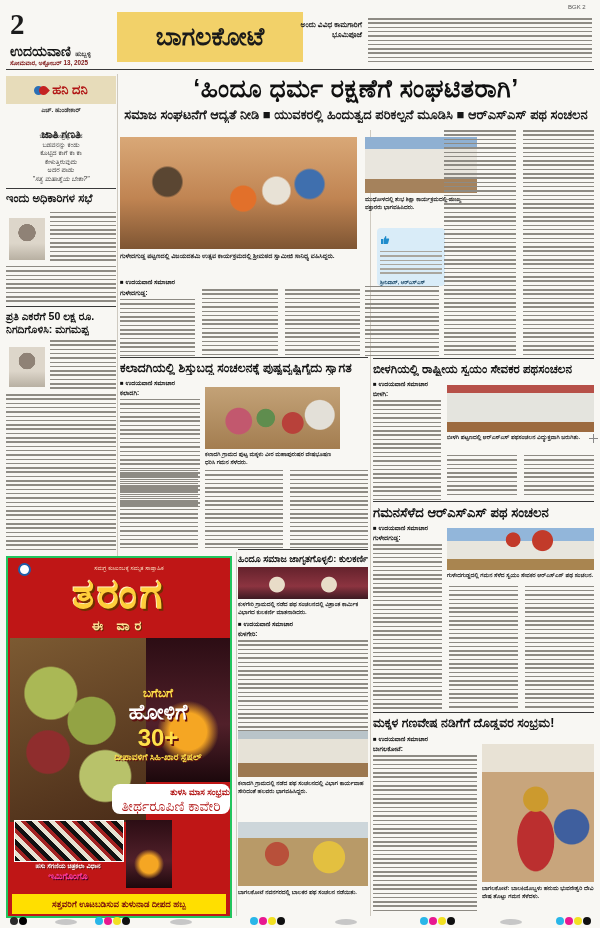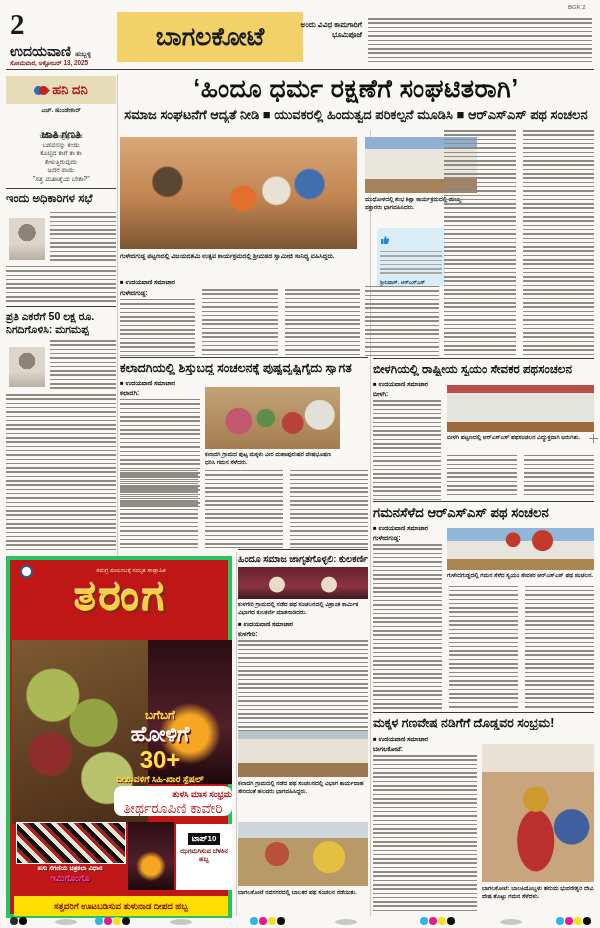--- a/index.html
+++ b/index.html
@@ -227,54 +227,51 @@
   <div class="abs nw headline-md" style="left:6px;top:192px;width:110px;font-size:11.4px;">ಇಂದು ಅಧಿಕಾರಿಗಳ ಸಭೆ</div>
   <div class="photo phPort" style="left:9px;top:218px;width:36px;height:42px;"></div>
   <div class="abs greek" style="left:50px;top:212px;width:66px;height:50px;"></div>
   <div class="abs greek" style="left:6px;top:266px;width:110px;height:36px;"></div>
   <div class="abs rule" style="left:6px;top:306px;width:110px;"></div>
   <div class="abs headline-md" style="left:6px;top:310px;width:110px;font-size:10.6px;line-height:1.2;">ಪ್ರತಿ ಎಕರೆಗೆ 50 ಲಕ್ಷ ರೂ. ನಿಗದಿಗೊಳಿಸಿ: ಮಗಮಪ್ಪ</div>
   <div class="photo phPort" style="left:9px;top:347px;width:36px;height:40px;"></div>
   <div class="abs greek" style="left:50px;top:340px;width:66px;height:50px;"></div>
   <div class="abs greek" style="left:6px;top:394px;width:110px;height:156px;"></div>
 
-  <div class="abs" style="left:6px;top:556px;width:226px;height:362px;background:#bf1616;border:4px solid #22c55e;box-sizing:border-box;">
+  <div class="abs" style="left:6px;top:556px;width:226px;height:362px;background:#bf1616;border:2px solid #22c55e;box-sizing:border-box;">
     <div class="abs" style="left:10px;top:5px;width:13px;height:13px;border-radius:50%;background:#fff;border:2px solid #1f5fa8;box-sizing:border-box;"></div>
     <div class="abs ctr nw" style="left:26px;top:7px;width:190px;font-size:6px;color:#ffeccc;">ಸಮಗ್ರ ಕುಟುಂಬಕ್ಕೆ ಸಮ್ಮತ ಸಾಪ್ತಾಹಿಕ</div>
     <div class="abs ctr nw" style="left:0;top:13px;width:222px;font-size:41px;font-weight:800;color:#ffce3a;letter-spacing:3px;text-shadow:2px 2px 0 #6e3000, -1px -1px 0 #fff2c0;">ತರಂಗ</div>
+    <div class="abs ctr nw" style="left:0;top:60px;width:222px;font-size:13px;font-weight:800;color:#ffe49a;letter-spacing:5px;text-shadow:1px 1px 0 #5e2800;">ಈ ವಾರ</div>
 
     <div class="abs" style="left:2px;top:80px;width:136px;height:184px;background:
         radial-gradient(circle at 30% 30%, #aab855 0 16%, rgba(0,0,0,0) 17%),
         radial-gradient(circle at 60% 45%, #93a344 0 18%, rgba(0,0,0,0) 19%),
         radial-gradient(circle at 28% 62%, #8f2d2d 0 14%, rgba(0,0,0,0) 15%),
         radial-gradient(circle at 70% 75%, #b8c26a 0 15%, rgba(0,0,0,0) 16%),
         linear-gradient(160deg,#7c5a32 0%,#4a2c18 100%);"></div>
     <div class="abs lamp" style="left:138px;top:80px;width:84px;height:144px;"></div>
 
     <div class="abs ctr" style="left:78px;top:128px;width:144px;z-index:2;">
-      <div class="nw" style="font-size:12px;font-weight:800;color:#ffe14a;text-shadow:1px 1px 0 #5e1010;margin-top:20px;">ಬಗೆಬಗೆ</div>
+      <div class="nw" style="font-size:12px;font-weight:800;color:#ffe14a;text-shadow:1px 1px 0 #5e1010;">ಬಗೆಬಗೆ</div>
       <div class="nw" style="font-size:21px;font-weight:800;color:#ffffff;text-shadow:1.5px 1.5px 0 #5e1010;">ಹೋಳಿಗೆ</div>
       <div class="nw" style="font-size:24px;font-weight:800;color:#ffe14a;text-shadow:1.5px 1.5px 0 #5e1010;">30+</div>
       <div class="nw" style="font-size:9px;font-weight:800;color:#ffe14a;text-shadow:1px 1px 0 #5e1010;">ದೀಪಾವಳಿಗೆ ಸಿಹಿ-ಖಾರ ಸ್ಪೆಷಲ್</div>
     </div>
 
     <div class="abs ctr" style="left:104px;top:226px;width:118px;height:30px;background:#fff;border-radius:8px;z-index:2;padding-top:3px;box-sizing:border-box;">
       <div class="nw" style="font-size:8.6px;font-weight:800;color:#b01212;text-align:right;">ತುಳಸಿ ಮಾಸ ಸಂಭ್ರಮ</div>
       <div class="nw" style="font-size:14px;font-weight:400;color:#b01212;">ತೀರ್ಥರೂಪಿಣಿ ಕಾವೇರಿ</div>
     </div>
 
     <div class="abs ad-pattern" style="left:6px;top:262px;width:108px;height:40px;border:1px solid #fff;"></div>
     <div class="abs ctr nw" style="left:6px;top:304px;width:108px;font-size:6.4px;font-weight:800;color:#ffffff;text-shadow:1px 1px 0 #5e1010;">ಹಸು ಸೆಗಣಿಯ ಚಿತ್ರಕಲಾ ವಿಧಾನ</div>
     <div class="abs ctr nw" style="left:6px;top:313px;width:108px;font-size:8.8px;font-weight:800;color:#ff3ea5;text-shadow:1px 1px 0 #3c0020;">ಇಮಿಗೊಂಗೊ</div>
 
     <div class="abs lamp" style="left:118px;top:262px;width:46px;height:68px;"></div>
-    <div class="abs ctr" style="left:166px;top:264px;width:56px;height:66px;background:#fff;padding-top:3px;box-sizing:border-box;">
-      <span style="display:inline-block;background:#111;color:#fff;font-size:8px;font-weight:800;padding:1px 4px;">ಟಾಪ್10</span>
-      <div style="font-size:6.6px;font-weight:800;color:#7a1010;line-height:1.25;margin-top:2px;">ಝಗಮಗಿಸುವ ಬೆಳಕಿನ ಹಬ್ಬ</div>
-    </div>
 
     <div class="abs ctr nw" style="left:4px;top:336px;width:214px;height:20px;background:#ffdf00;font-size:8.6px;font-weight:800;color:#7a0d0d;line-height:20px;">ಸತ್ತವರಿಗೆ ಊಟಬಡಿಸುವ ತುಳುನಾಡ ದೀಪದ ಹಬ್ಬ</div>
   </div>
 
   <div class="abs cmyk" style="left:10px;top:917px;">
     <span class="dot" style="background:#2a2a2a;"></span><span class="dot" style="background:#000;"></span>
   </div>
   <div class="ellipse" style="left:55px;top:919px;"></div>
   <div class="abs cmyk" style="left:95px;top:917px;">
     <span class="dot" style="background:#29b6e8;"></span><span class="dot" style="background:#e81890;"></span><span class="dot" style="background:#f2e021;"></span><span class="dot" style="background:#101010;"></span>

